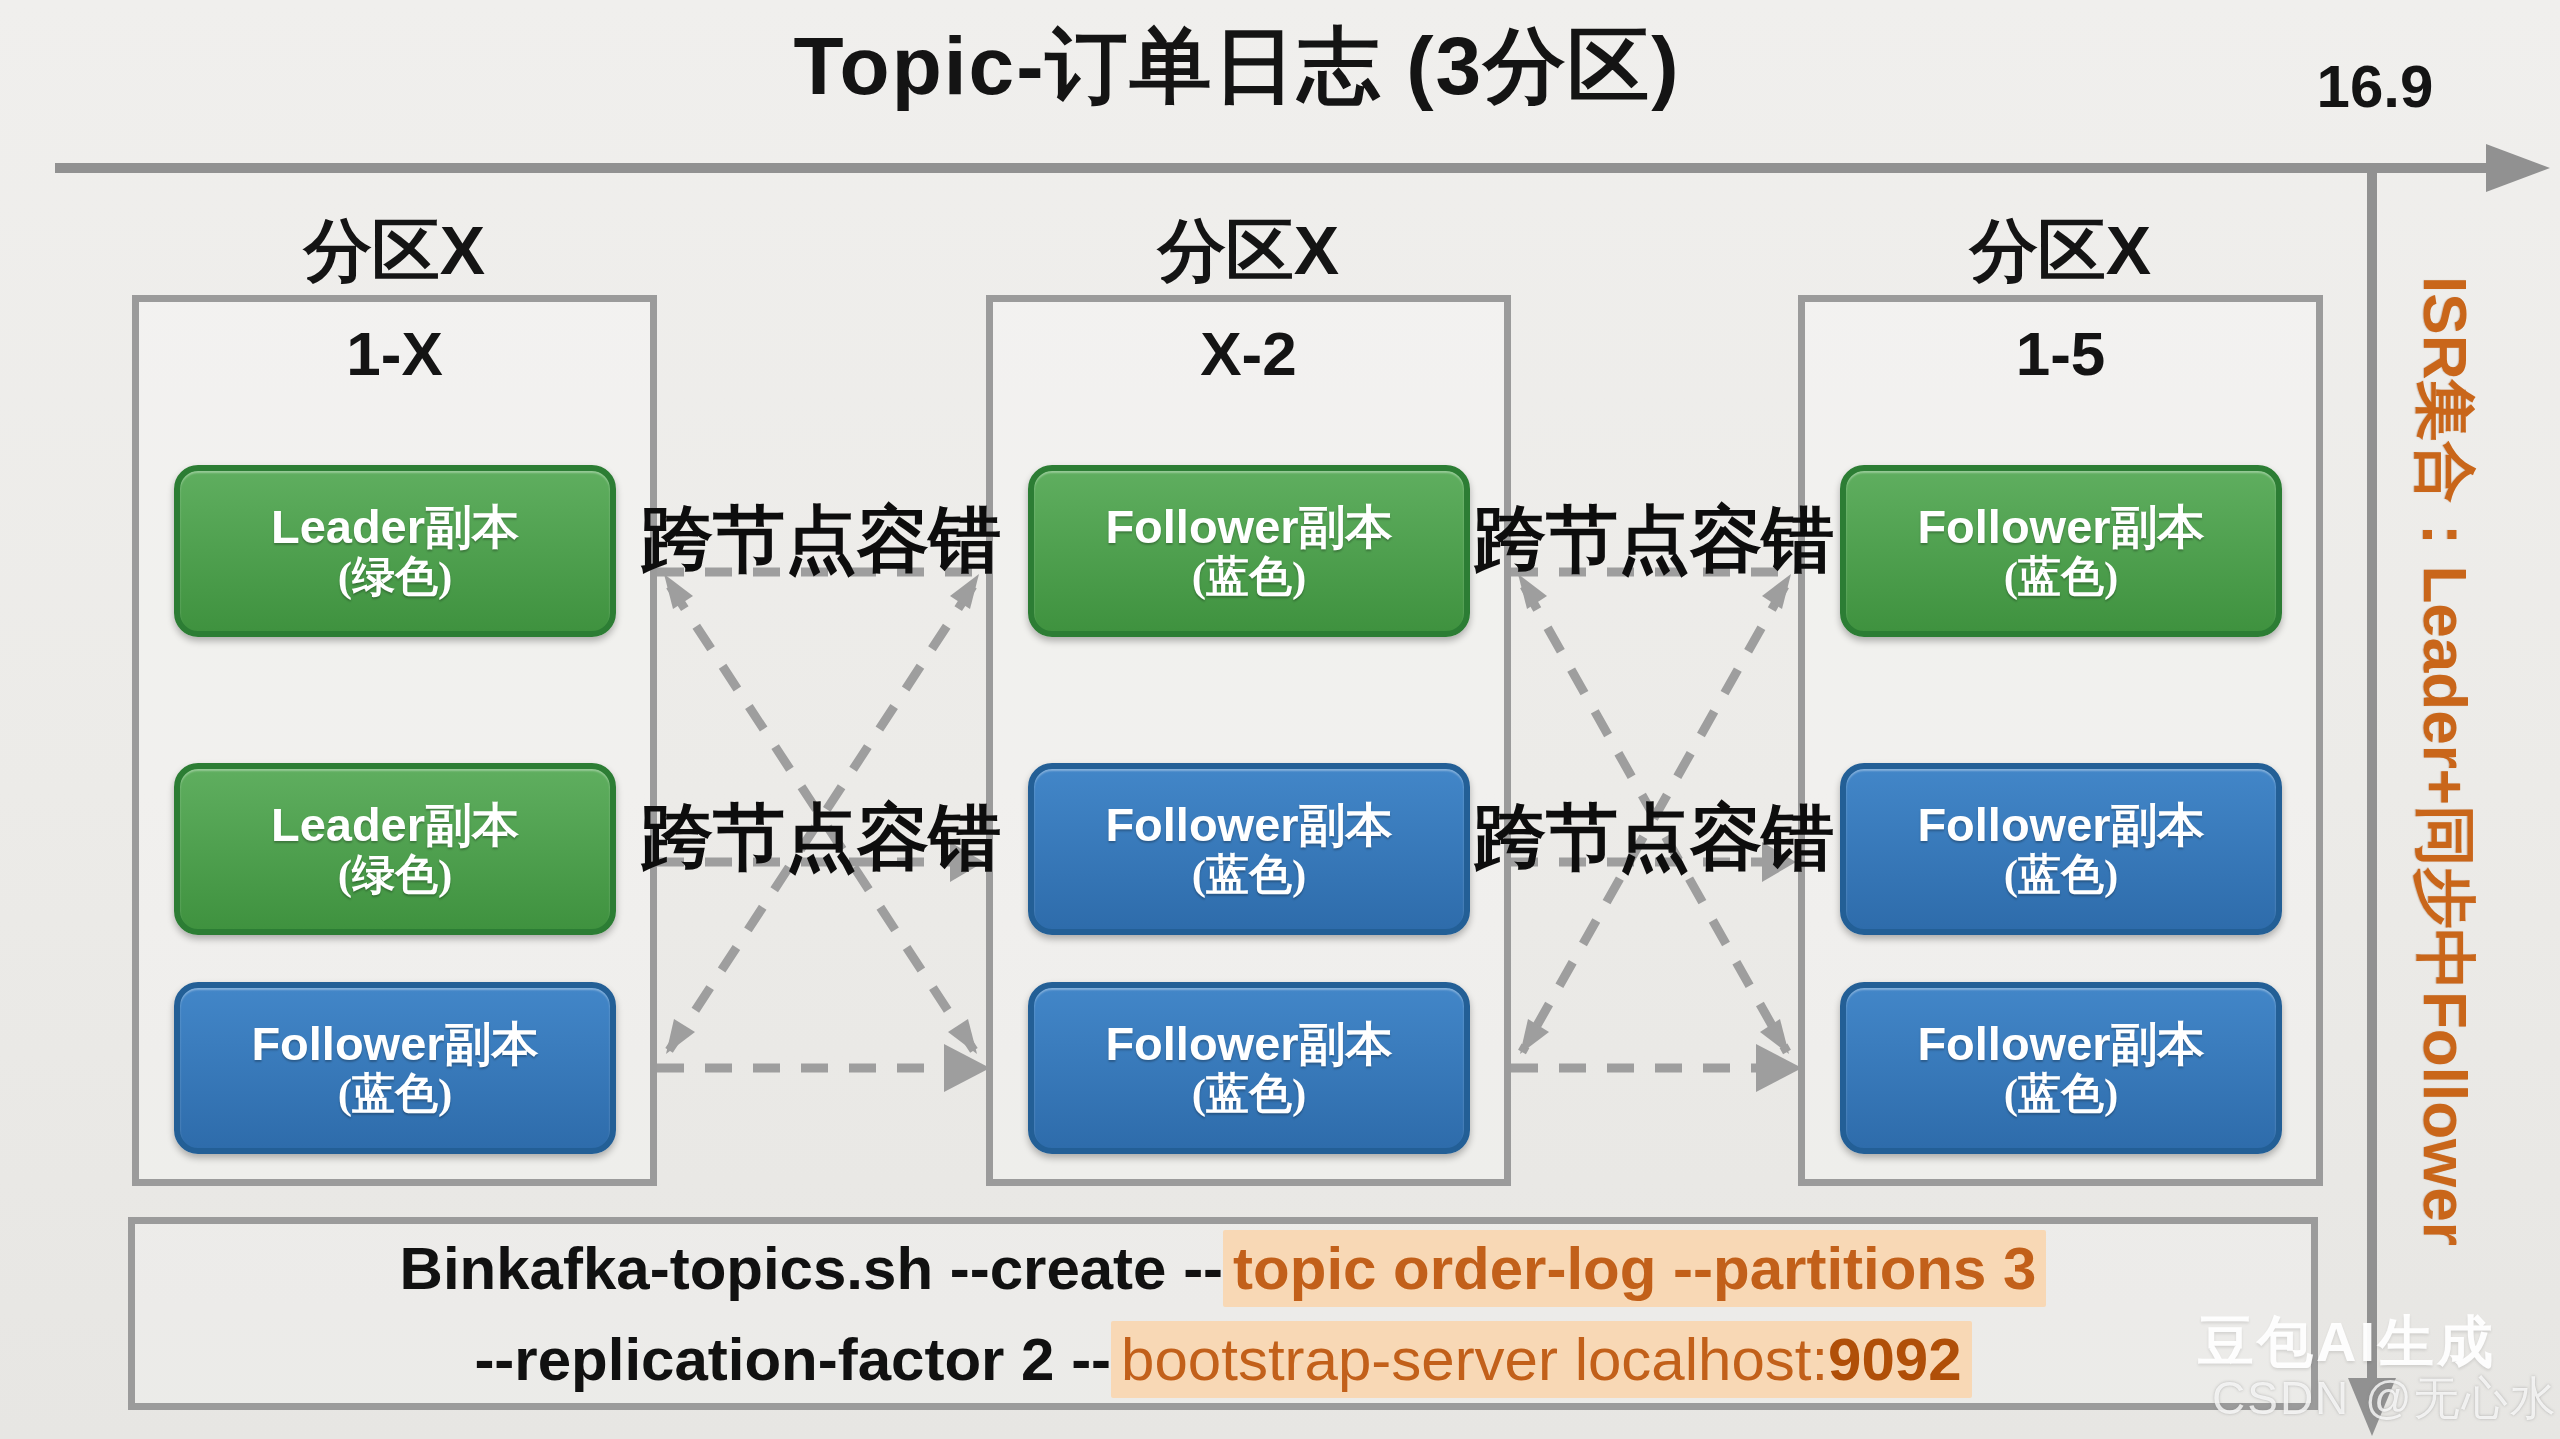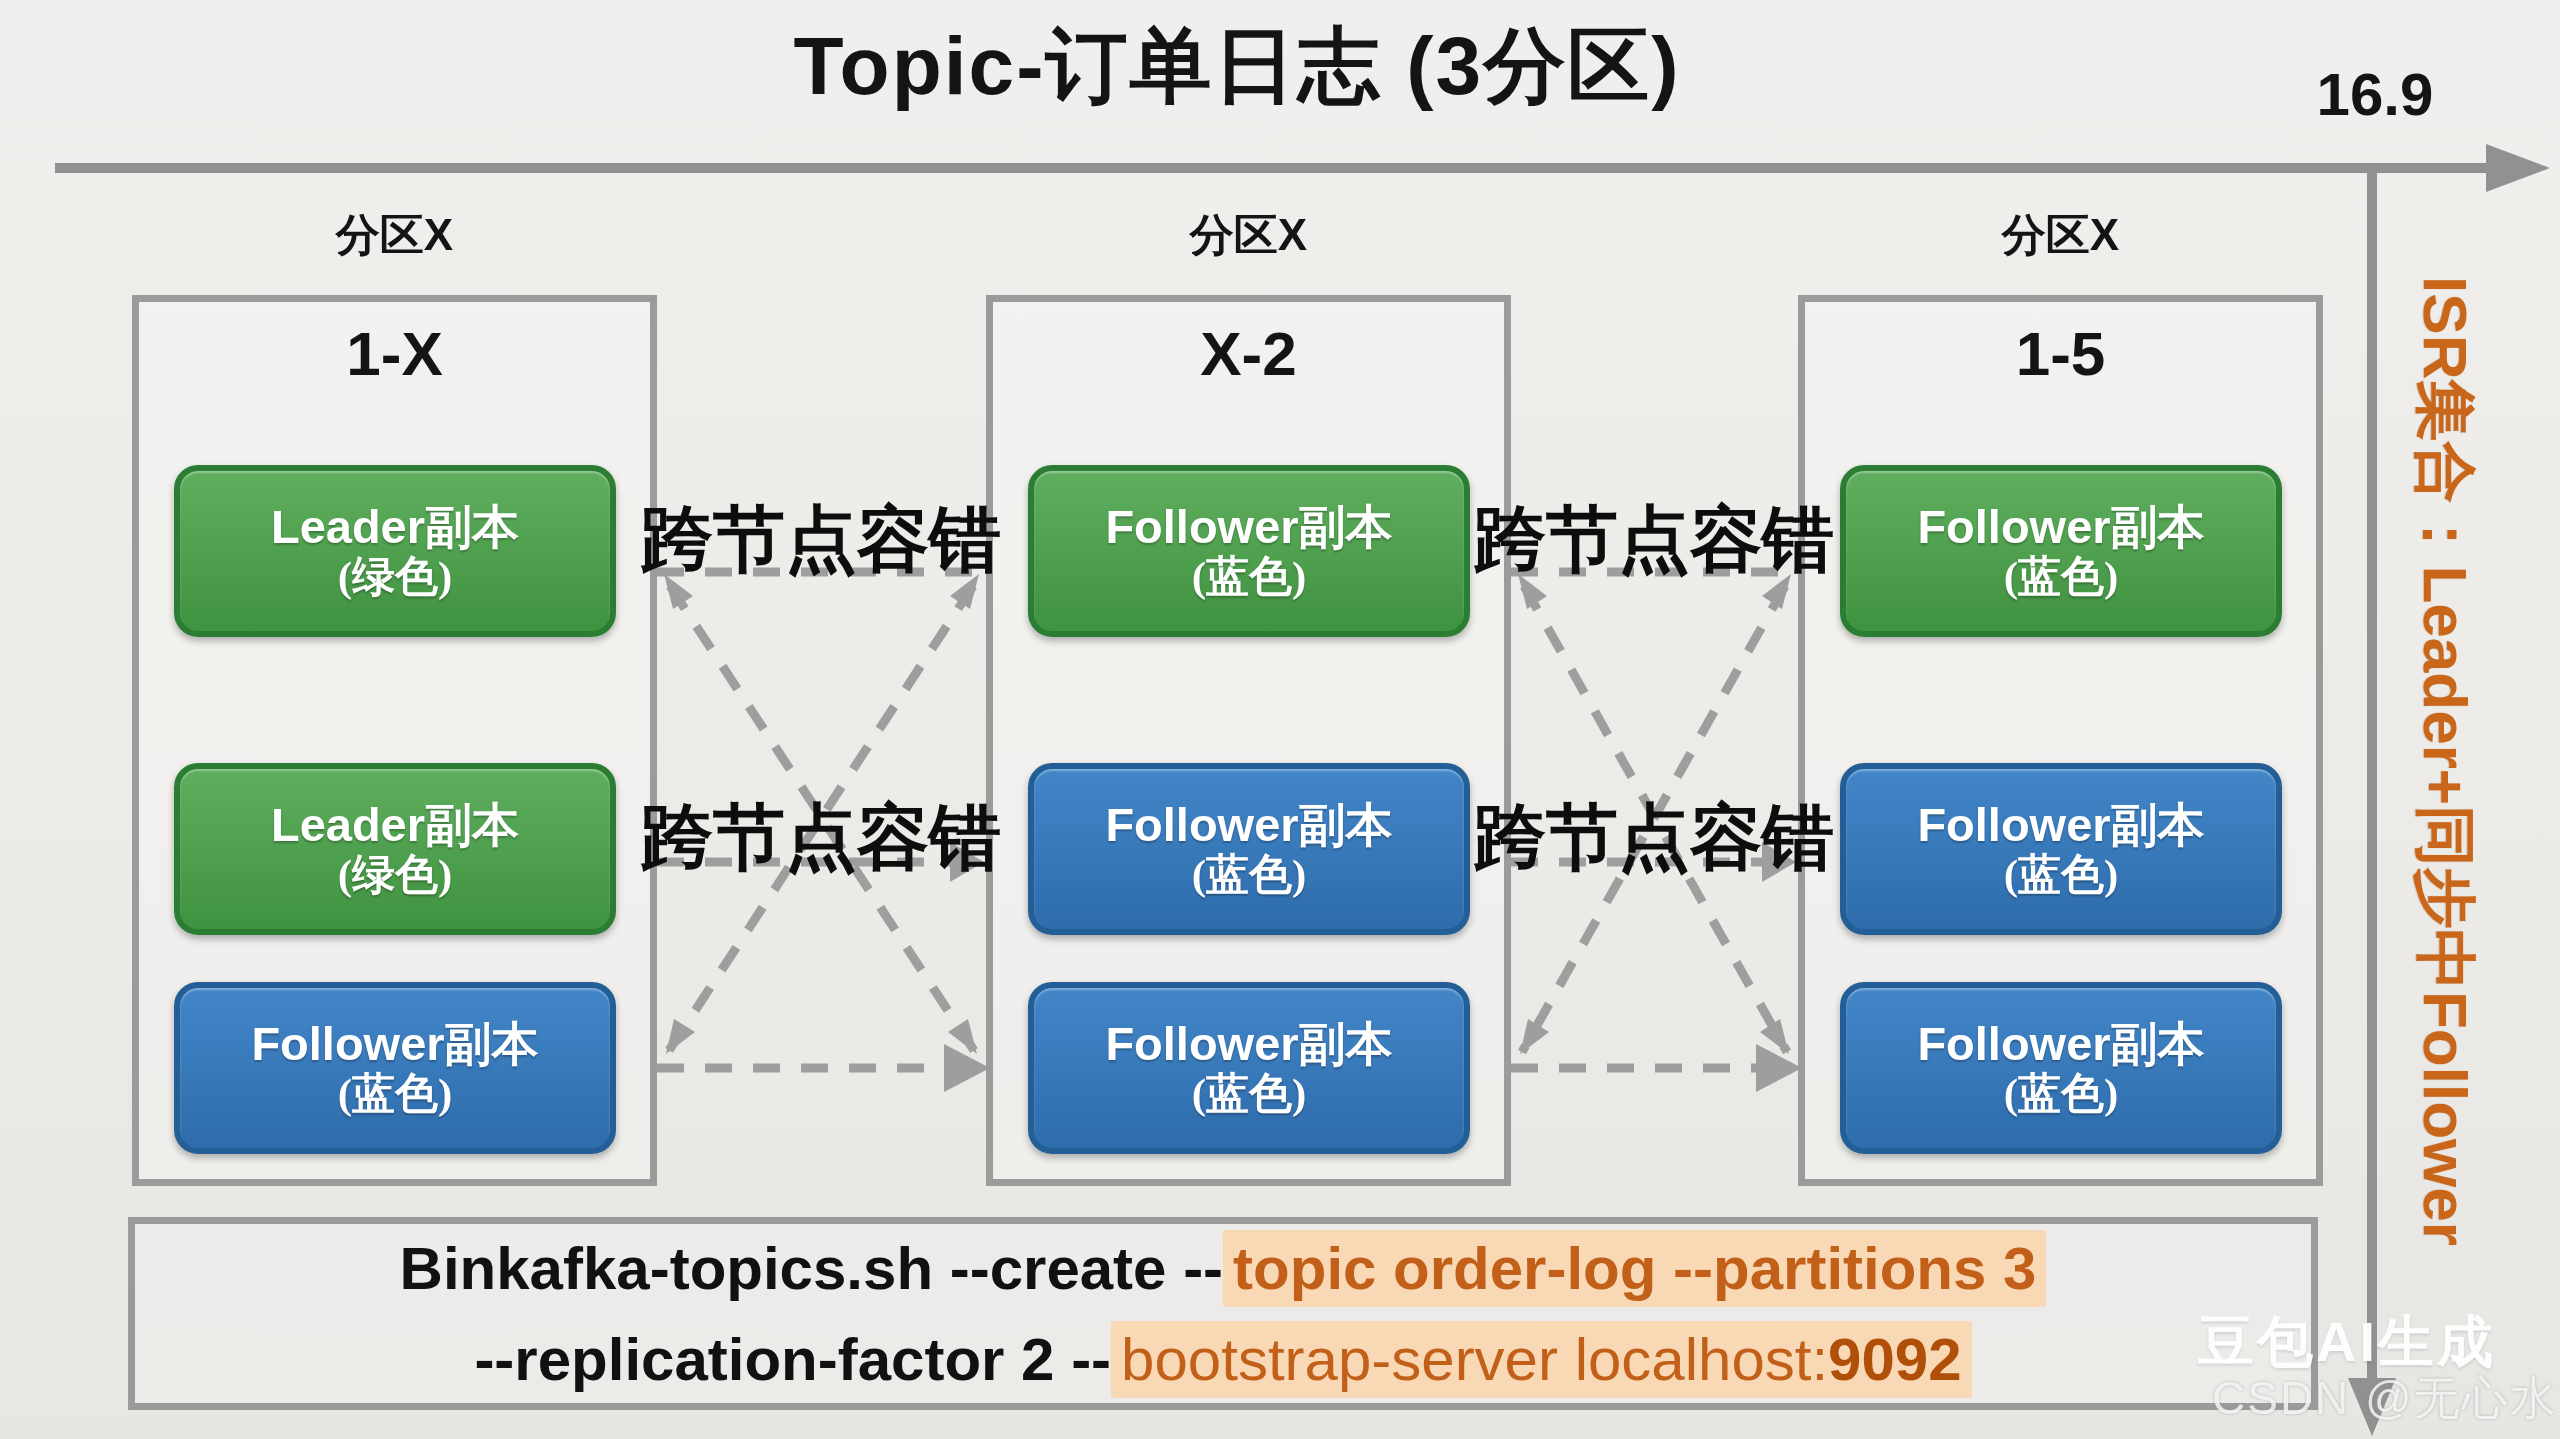--- a/index.html
+++ b/index.html
@@ -3,31 +3,31 @@
 <meta charset="utf-8">
 <style>
   html,body{margin:0;padding:0;background:#dcdcda;}
   .canvas{
     position:relative;width:2560px;height:1439px;overflow:hidden;
     background:linear-gradient(180deg,#f0efed 0%,#ecebe8 55%,#e7e6e3 100%);
     font-family:"Liberation Sans","DejaVu Sans",sans-serif;color:#141414;
   }
   .abs{position:absolute;}
   .title{top:12px;left:0;width:2450px;text-align:center;font-size:82px;font-weight:bold;letter-spacing:2px;margin-left:12px;}
-  .top-right-label{top:60px;left:2290px;width:170px;text-align:center;font-size:60px;font-weight:bold;}
+  .top-right-label{top:52px;left:2290px;width:170px;text-align:center;font-size:60px;font-weight:bold;}
   svg.lines{top:0;left:0;pointer-events:none;}
   .side-note{
     top:182px;left:2492px;width:1158px;height:94px;line-height:94px;
     transform-origin:0 0;transform:rotate(90deg);
     text-align:center;font-size:62px;font-weight:bold;color:#c9661a;
     text-shadow:0 1px 1px rgba(120,50,0,.25);white-space:nowrap;
   }
   .partition{top:206px;width:525px;}
   .p1{left:132px;} .p2{left:986px;} .p3{left:1798px;}
-  .p-label{width:100%;text-align:center;font-size:44px;font-weight:bold;height:84px;}
+  .p-label{width:100%;text-align:center;font-size:68px;font-weight:bold;height:84px;}
   .p-box{position:absolute;top:89px;left:0;width:511px;height:877px;border:7px solid #9b9b9b;background:rgba(255,255,255,0.25);}
   .p-header{position:absolute;top:112px;left:0;width:100%;text-align:center;font-size:62px;font-weight:bold;}
   .replica{
     position:absolute;left:42px;width:430px;height:160px;border-radius:24px;
     display:flex;flex-direction:column;justify-content:center;text-align:center;
     color:#fff;font-weight:bold;line-height:1.12;
     box-shadow:0 4px 7px rgba(0,0,0,.28), inset 0 2px 2px rgba(255,255,255,.35);
     text-shadow:0 2px 2px rgba(0,0,0,.25);
   }
   .r1{top:259px;} .r2{top:557px;} .r3{top:776px;}

